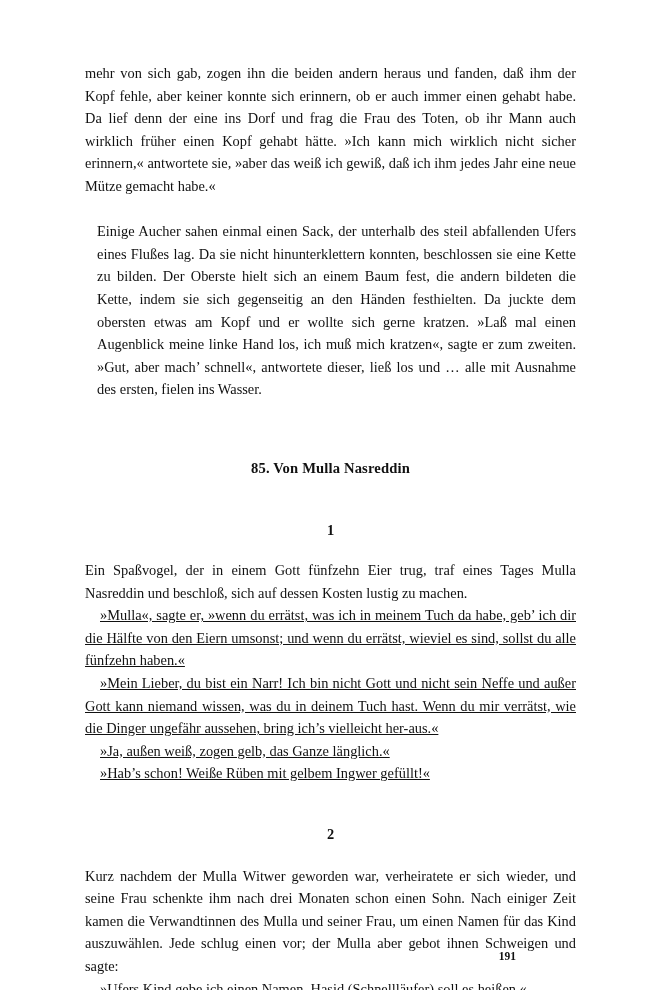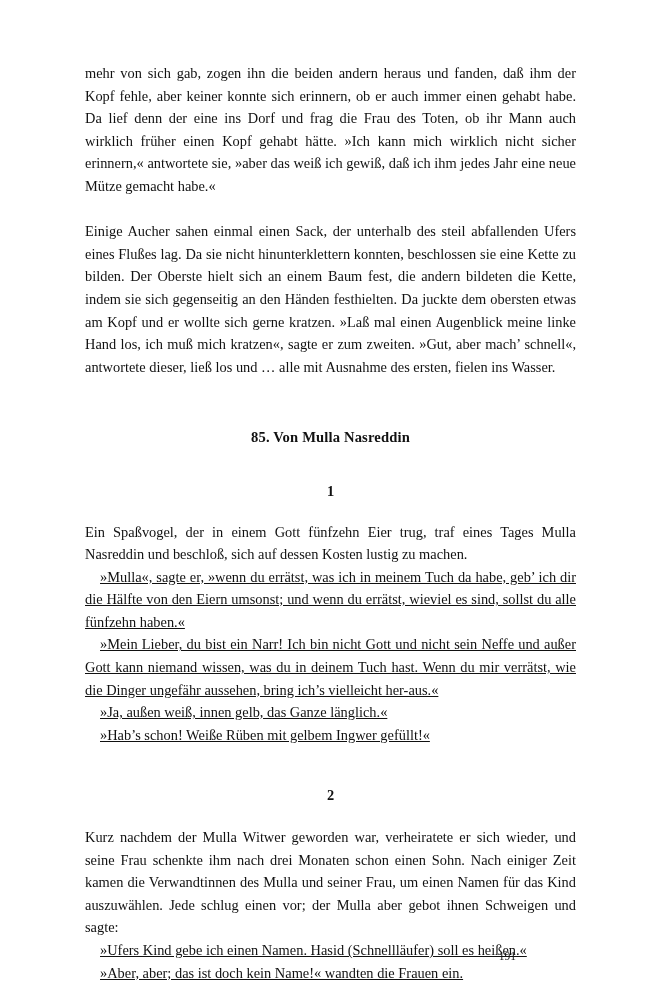--- a/index.html
+++ b/index.html
@@ -35,23 +35,24 @@
     text-justify: inter-word;
     hyphens: manual;
     color: #111111;
   }
   p.body-par.indent {
     text-indent: 15px;
     text-decoration: underline;
   }
   p.body-par.gap-before {
     margin-top: 22.6px;
+    margin-left: 12px;
   }
   .chapter-heading {
-    margin: 8px;
+    margin: 16px;
     padding-top: 40px;
     font-size: 14.6px;
     line-height: 22.6px;
     font-weight: bold;
     text-align: center;
     letter-spacing: 0.15px;
   }
   .section-number {
     margin: 0;
     padding-top: 23px;
@@ -64,21 +65,21 @@
   .section-number.second {
     padding-top: 38px;
     padding-bottom: 19px;
   }
   .page-number {
     position: absolute;
     right: 84px;
     bottom: 27px;
     font-size: 11.5px;
     line-height: 14px;
-    font-weight: normal;
+    font-weight: bold;
     text-align: left;
     color: #111111;
     margin-top: 12px;
   }
 </style>
 </head>
 <body>
 
 <div class="page">
 
@@ -88,21 +89,21 @@
 
     <p class="body-par gap-before">Einige Aucher sahen einmal einen Sack, der unterhalb des steil abfallenden Ufers eines Flußes lag. Da sie nicht hinunterklettern konnten, beschlossen sie eine Kette zu bilden. Der Oberste hielt sich an einem Baum fest, die andern bildeten die Kette, indem sie sich gegenseitig an den Händen festhielten. Da juckte dem obersten etwas am Kopf und er wollte sich gerne kratzen. »Laß mal einen Augenblick meine linke Hand los, ich muß mich kratzen«, sagte er zum zweiten. »Gut, aber mach’ schnell«, antwortete dieser, ließ los und … alle mit Ausnahme des ersten, fielen ins Wasser.</p>
 
     <h2 class="chapter-heading">85. Von Mulla Nasreddin</h2>
 
     <p class="section-number">1</p>
 
     <p class="body-par">Ein Spaßvogel, der in einem Gott fünfzehn Eier trug, traf eines Tages Mulla Nasreddin und beschloß, sich auf dessen Kosten lustig zu machen.</p>
     <p class="body-par indent">»Mulla«, sagte er, »wenn du errätst, was ich in meinem Tuch da habe, geb’ ich dir die Hälfte von den Eiern umsonst; und wenn du errätst, wieviel es sind, sollst du alle fünfzehn haben.«</p>
     <p class="body-par indent">»Mein Lieber, du bist ein Narr! Ich bin nicht Gott und nicht sein Neffe und außer Gott kann niemand wissen, was du in deinem Tuch hast. Wenn du mir verrätst, wie die Dinger ungefähr aussehen, bring ich’s vielleicht her-aus.«</p>
-    <p class="body-par indent">»Ja, außen weiß, innen gelb, das Ganze länglich.«</p>
+    <p class="body-par indent">»Ja, außen weiß, zogen gelb, das Ganze länglich.«</p>
     <p class="body-par indent">»Hab’s schon! Weiße Rüben mit gelbem Ingwer gefüllt!«</p>
 
     <p class="section-number second">2</p>
 
     <p class="body-par">Kurz nachdem der Mulla Witwer geworden war, verheiratete er sich wieder, und seine Frau schenkte ihm nach drei Monaten schon einen Sohn. Nach einiger Zeit kamen die Verwandtinnen des Mulla und seiner Frau, um einen Namen für das Kind auszuwählen. Jede schlug einen vor; der Mulla aber gebot ihnen Schweigen und sagte:</p>
     <p class="body-par indent">»Ufers Kind gebe ich einen Namen. Hasid (Schnellläufer) soll es heißen.«</p>
     <p class="body-par indent">»Aber, aber; das ist doch kein Name!« wandten die Frauen ein.</p>
 
   </div>
 

